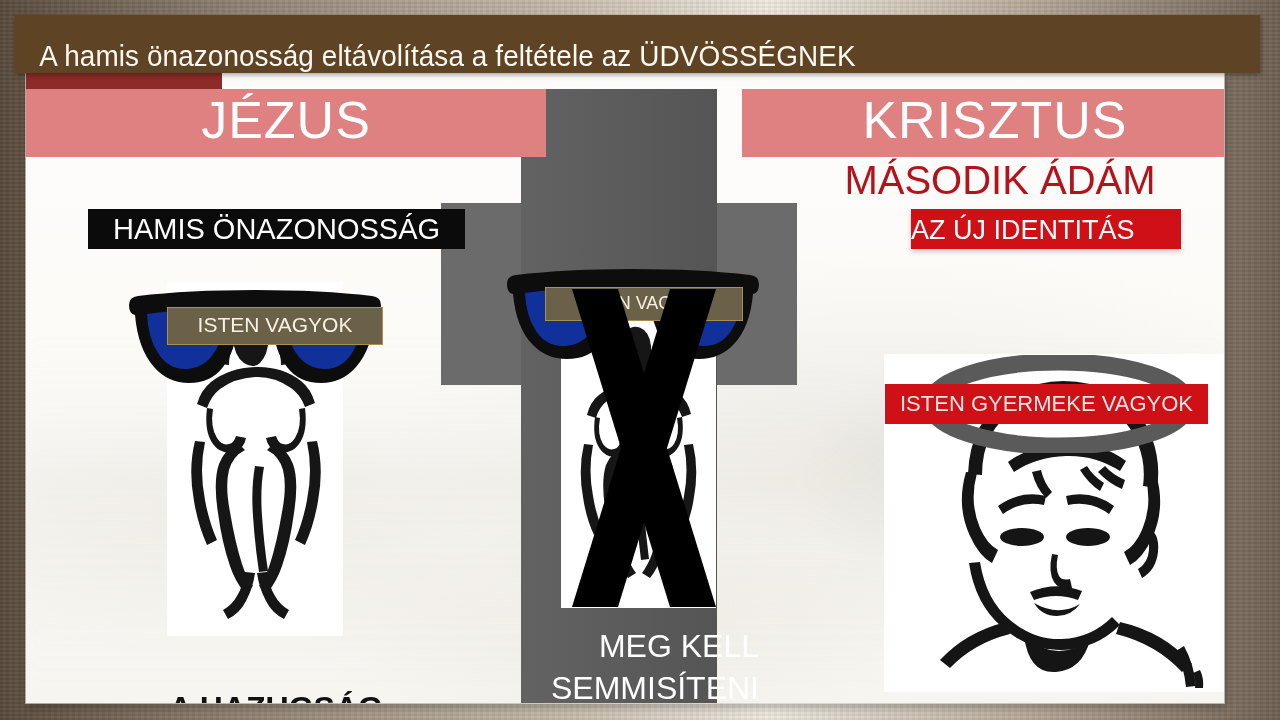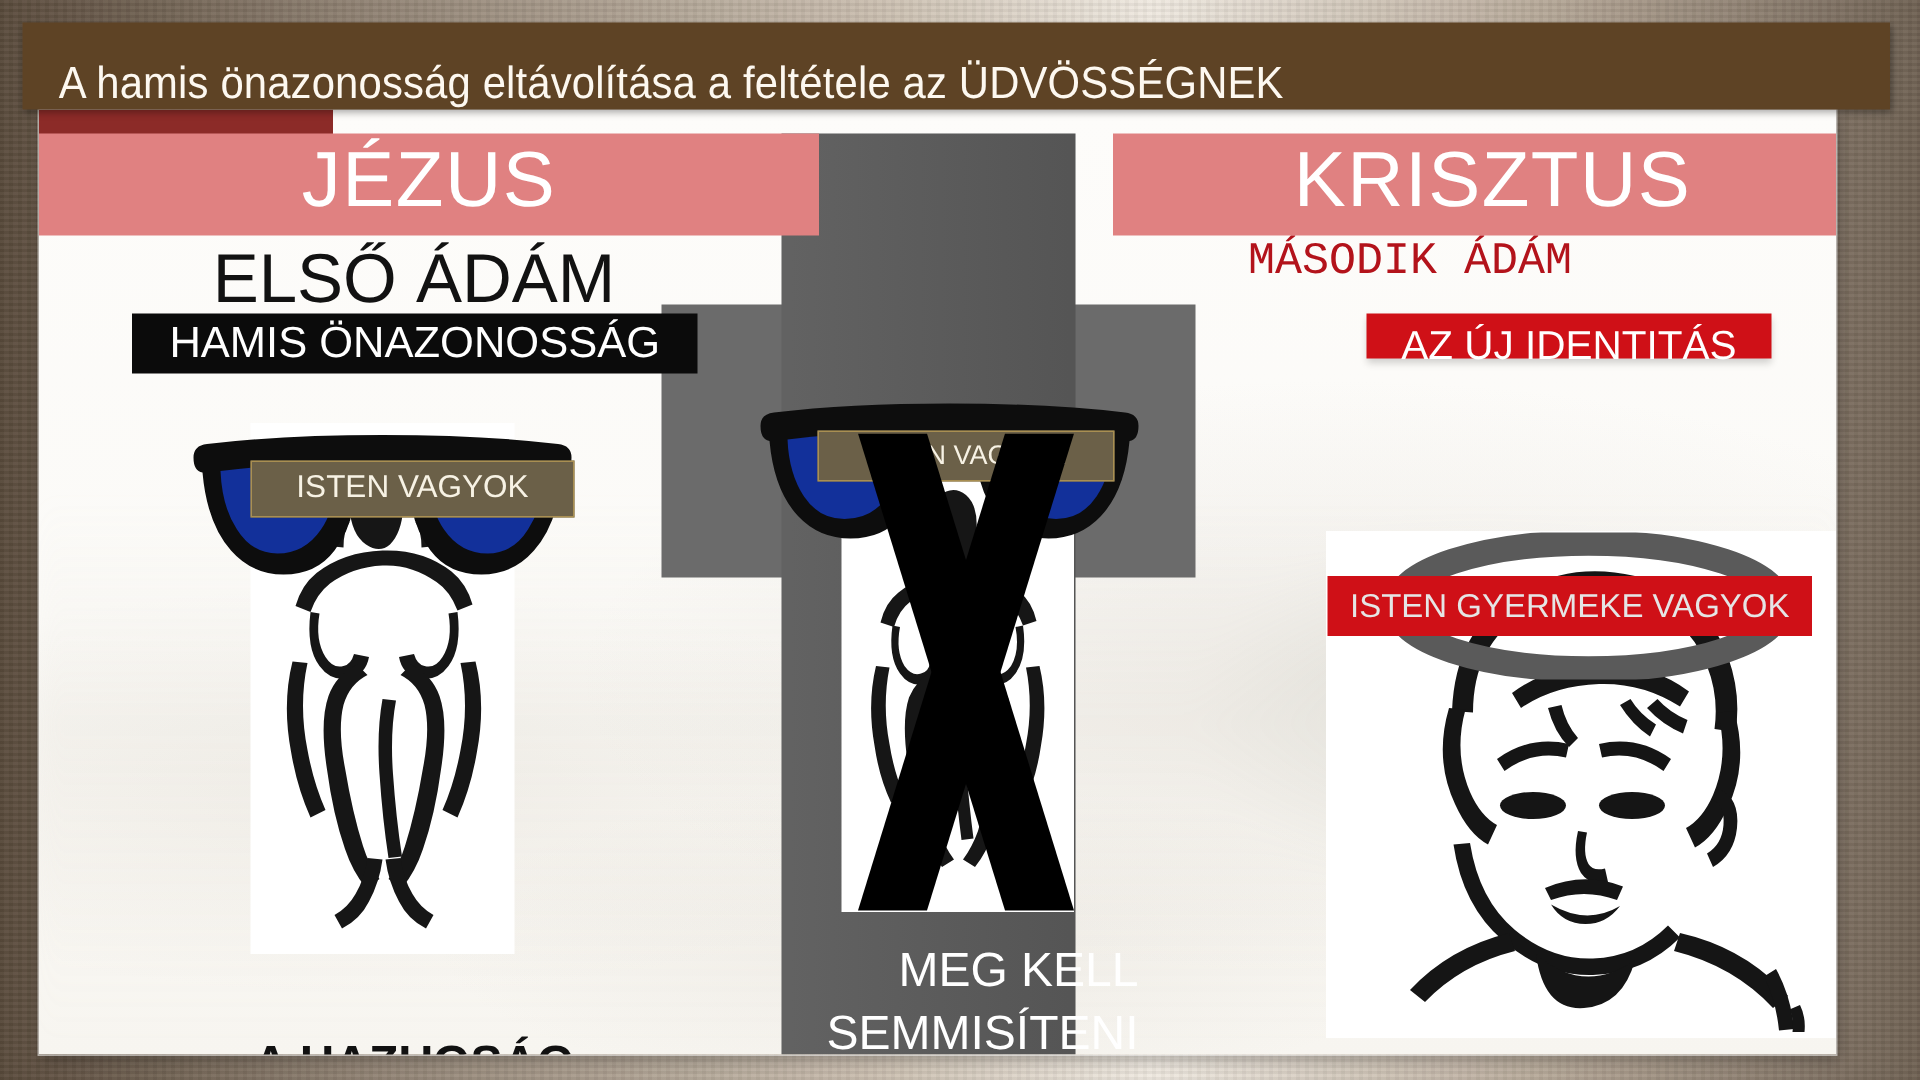--- a/index.html
+++ b/index.html
@@ -80,29 +80,29 @@
   #cross-shade{
     position:absolute;left:495px;top:16px;width:196px;height:614px;
     background:linear-gradient(90deg, rgba(255,255,255,.05) 0%, rgba(0,0,0,.06) 100%);
     pointer-events:none;
   }
   
   .col-head{
     position:absolute;text-align:center;white-space:nowrap;
   }
   #head-left{left:0;top:85px;width:500px;font-size:46px;color:#121212;}
-  #head-right{left:664px;top:85px;width:500px;font-size:30px;color:#b3131b;font-family:Liberation Mono, monospace;}
+  #head-right{left:724px;top:85px;width:500px;font-size:40px;color:#b3131b;}
   
   #badge-hamis{
     position:absolute;left:62px;top:136px;width:377px;height:40px;background:#0b0b0b;
     color:#ffffff;font-size:29px;line-height:40px;text-align:center;white-space:nowrap;
   }
   #badge-uj{
-    position:absolute;left:885px;top:136px;width:270px;height:30px;background:#cf1017;
-    color:#ffffff;font-size:27px;line-height:42px;text-align:center;white-space:nowrap;
+    position:absolute;left:885px;top:136px;width:270px;height:40px;background:#cf1017;
+    color:#ffffff;font-size:27px;line-height:42px;text-align:left;white-space:nowrap;
     box-shadow:0 3px 5px rgba(0,0,0,.18);
   }
   
   #pic-left{
     position:absolute;left:141px;top:209px;width:176px;height:354px;background:#ffffff;
   }
   #glasses-left{position:absolute;left:97px;top:216px;width:264px;height:108px;}
   #badge-isten-left{
     position:absolute;left:141px;top:234px;width:214px;height:36px;
     background:#6b6048;border:1px solid #a98f52;
@@ -151,21 +151,20 @@
     <div id="cross-horz"></div>
     <div id="cross-vert"></div>
     <div id="cross-shade"></div>
 
     <div id="banner-left" class="banner"></div>
     <div id="banner-right" class="banner"></div>
     <div id="banner-center"></div>
     <div id="label-jezus" class="banner-label">JÉZUS</div>
     <div id="label-krisztus" class="banner-label">KRISZTUS</div>
 
-    <div id="head-left" class="col-head">ELSŐ ÁDÁM</div>
     <div id="badge-hamis">HAMIS ÖNAZONOSSÁG</div>
 
     <div id="pic-left">
       <svg viewBox="0 0 176 354" width="176" height="354">
         <g fill="#161616">
           <path d="M74 30 q-9 9 -8 26 q1 18 11 25 q9 6 16 0 q8 -8 9 -26 q1 -18 -8 -26 q-10 -8 -20 1 z
                    M78 38 q-5 7 -4 19 q1 13 7 17 q6 4 10 -1 q5 -7 5 -19 q0 -13 -6 -17 q-7 -4 -12 1 z"></path>
           <path d="M44 100 q18 -14 44 -15 q27 -1 46 14 q10 8 14 22 l-10 4 q-5 -13 -14 -19 q-17 -12 -36 -11
                    q-20 1 -35 12 q-9 7 -13 19 l-10 -4 q4 -14 14 -22 z"></path>
           <path d="M40 126 q-3 24 6 36 q8 11 21 8 q10 -3 12 -14 l-10 -2 q-2 7 -7 8 q-7 2 -12 -6 q-7 -11 -4 -29 z"></path>

